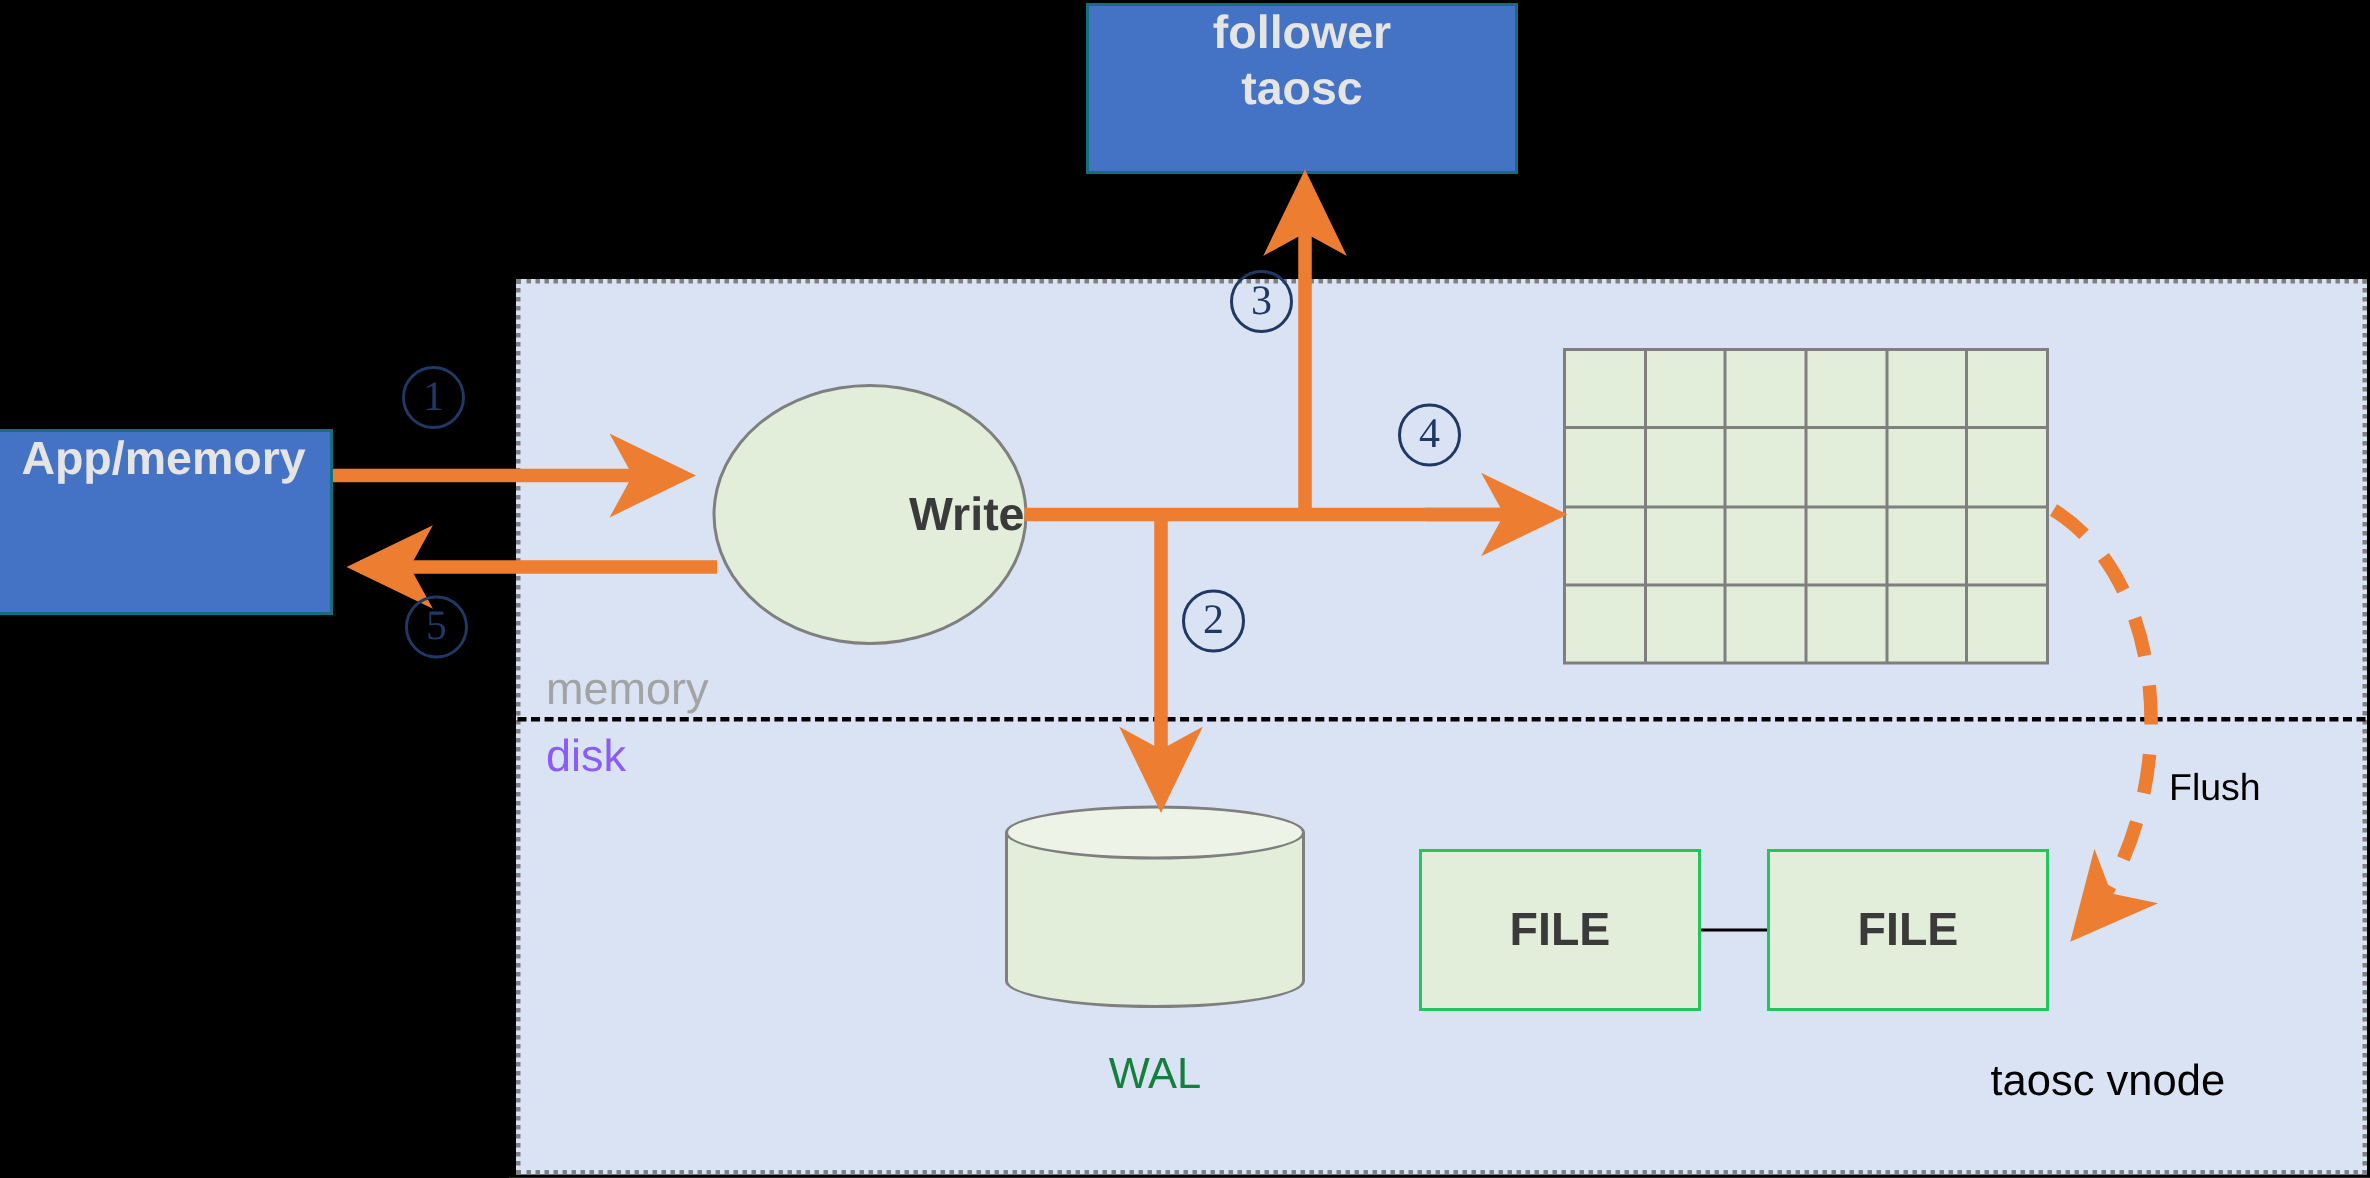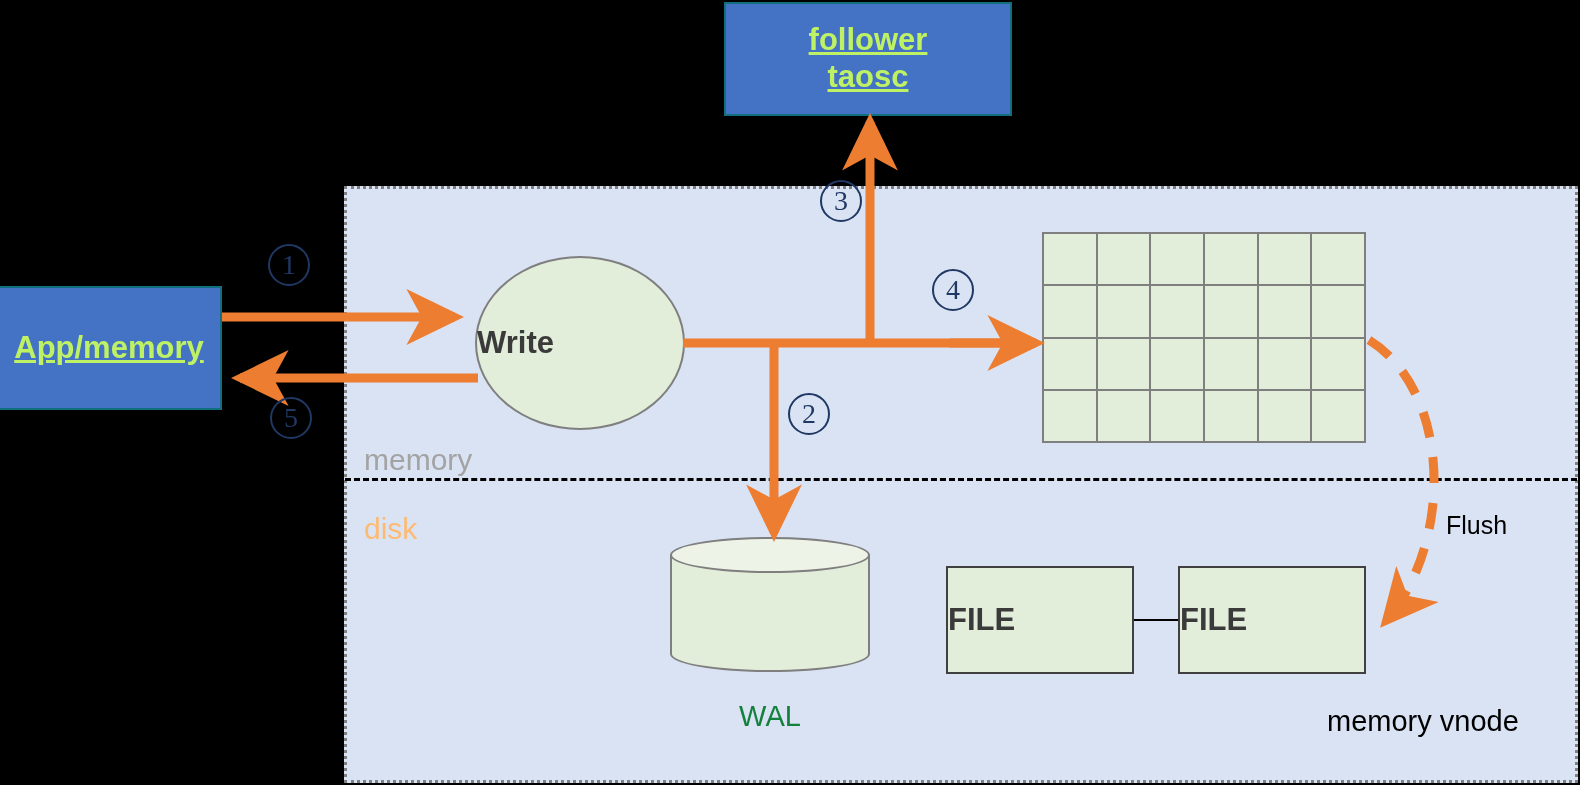--- a/index.html
+++ b/index.html
@@ -27,27 +27,25 @@
     border: 3px dotted #808080;
     box-sizing: border-box;
   }
 
   
   .blue-box {
     background: #4472C4;
     border: 2px solid #12707E;
     box-sizing: border-box;
     display: flex;
-    align-items: center;
     justify-content: center;
-    color: #bef264;
+    color: #e5e5e5;
     font-weight: bold;
     text-align: center;
     line-height: 1.18;
-    text-decoration: underline;
   }
   #follower-vnode {
     left: 724px;
     top: 2px;
     width: 288px;
     height: 114px;
     font-size: 31px;
   }
   #app-taosc {
     left: -4px;
@@ -62,21 +60,21 @@
     left: 475px;
     top: 256px;
     width: 210px;
     height: 174px;
     border-radius: 50%;
     background: #E2EDDA;
     border: 2px solid #7F7F7F;
     box-sizing: border-box;
     display: flex;
     align-items: center;
-    justify-content: flex-start;
+    justify-content: flex-end;
     color: #3A3A3A;
     font-weight: bold;
     font-size: 31px;
   }
 
   
   #memtable-grid {
     left: 1042px;
     top: 232px;
     width: 324px;
@@ -131,45 +129,45 @@
     top: 700px;
     width: 200px;
     text-align: center;
     font-size: 29px;
     color: #15803d;
   }
 
   
   .file-box {
     background: #E2EDDA;
-    border: 2px solid #404040;
+    border: 2px solid #22c55e;
     box-sizing: border-box;
     display: flex;
     align-items: center;
-    justify-content: flex-start;
+    justify-content: center;
     color: #3A3A3A;
     font-weight: bold;
     font-size: 31px;
   }
   #file-box-1 { left: 946px; top: 566px; width: 188px; height: 108px; }
   #file-box-2 { left: 1178px; top: 566px; width: 188px; height: 108px; }
   #file-link {
     left: 1134px; top: 619px;
     width: 44px; height: 2px;
     background: #000000;
   }
 
   
   #memory-label {
     left: 364px; top: 443px;
     font-size: 30px; color: #a3a3a3;
   }
   #disk-label {
     left: 364px; top: 488px;
-    font-size: 30px; color: #fdba74; margin-top: 24px;
+    font-size: 30px; color: #8b5cf6;
   }
   #memdisk-divider {
     left: 345px; top: 478px;
     width: 1232px; height: 0;
     border-top: 3px dashed #000000;
   }
 
   
   #flush-label {
     left: 1446px; top: 511px;
@@ -269,21 +267,21 @@
   </div>
   <div class="abs" id="file-link"></div>
   <div class="abs file-box" id="file-box-2">
     <span>FILE</span>
   </div>
 
   <div class="abs" id="memory-label">memory</div>
   <div class="abs" id="disk-label">disk</div>
 
   <div class="abs" id="flush-label">Flush</div>
-  <div class="abs" id="leader-vnode-label">memory vnode</div>
+  <div class="abs" id="leader-vnode-label">taosc vnode</div>
 
   <svg class="abs" id="arrow-layer" viewBox="0 0 1580 785">
     <defs>
       <marker id="ah" markerWidth="7" markerHeight="7" refX="5.4" refY="3.5" orient="auto" markerUnits="strokeWidth">
         <path d="M0,0.4 L6.4,3.5 L0,6.6 L1.7,3.5 Z" fill="#ED7D31"></path>
       </marker>
     </defs>
 
     <line x1="222" y1="317" x2="455" y2="317" stroke="#ED7D31" stroke-width="9" marker-end="url(#ah)"></line>
 

